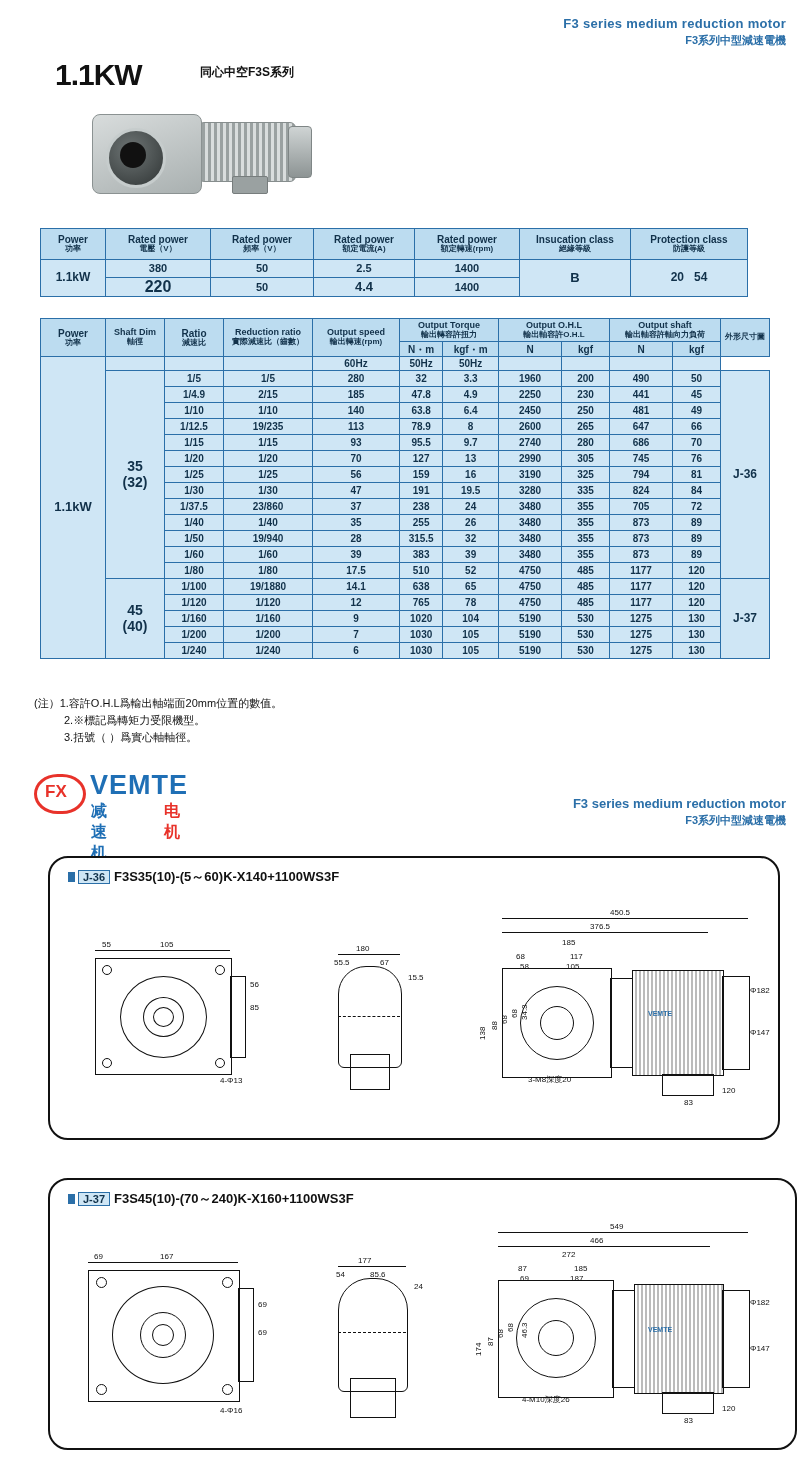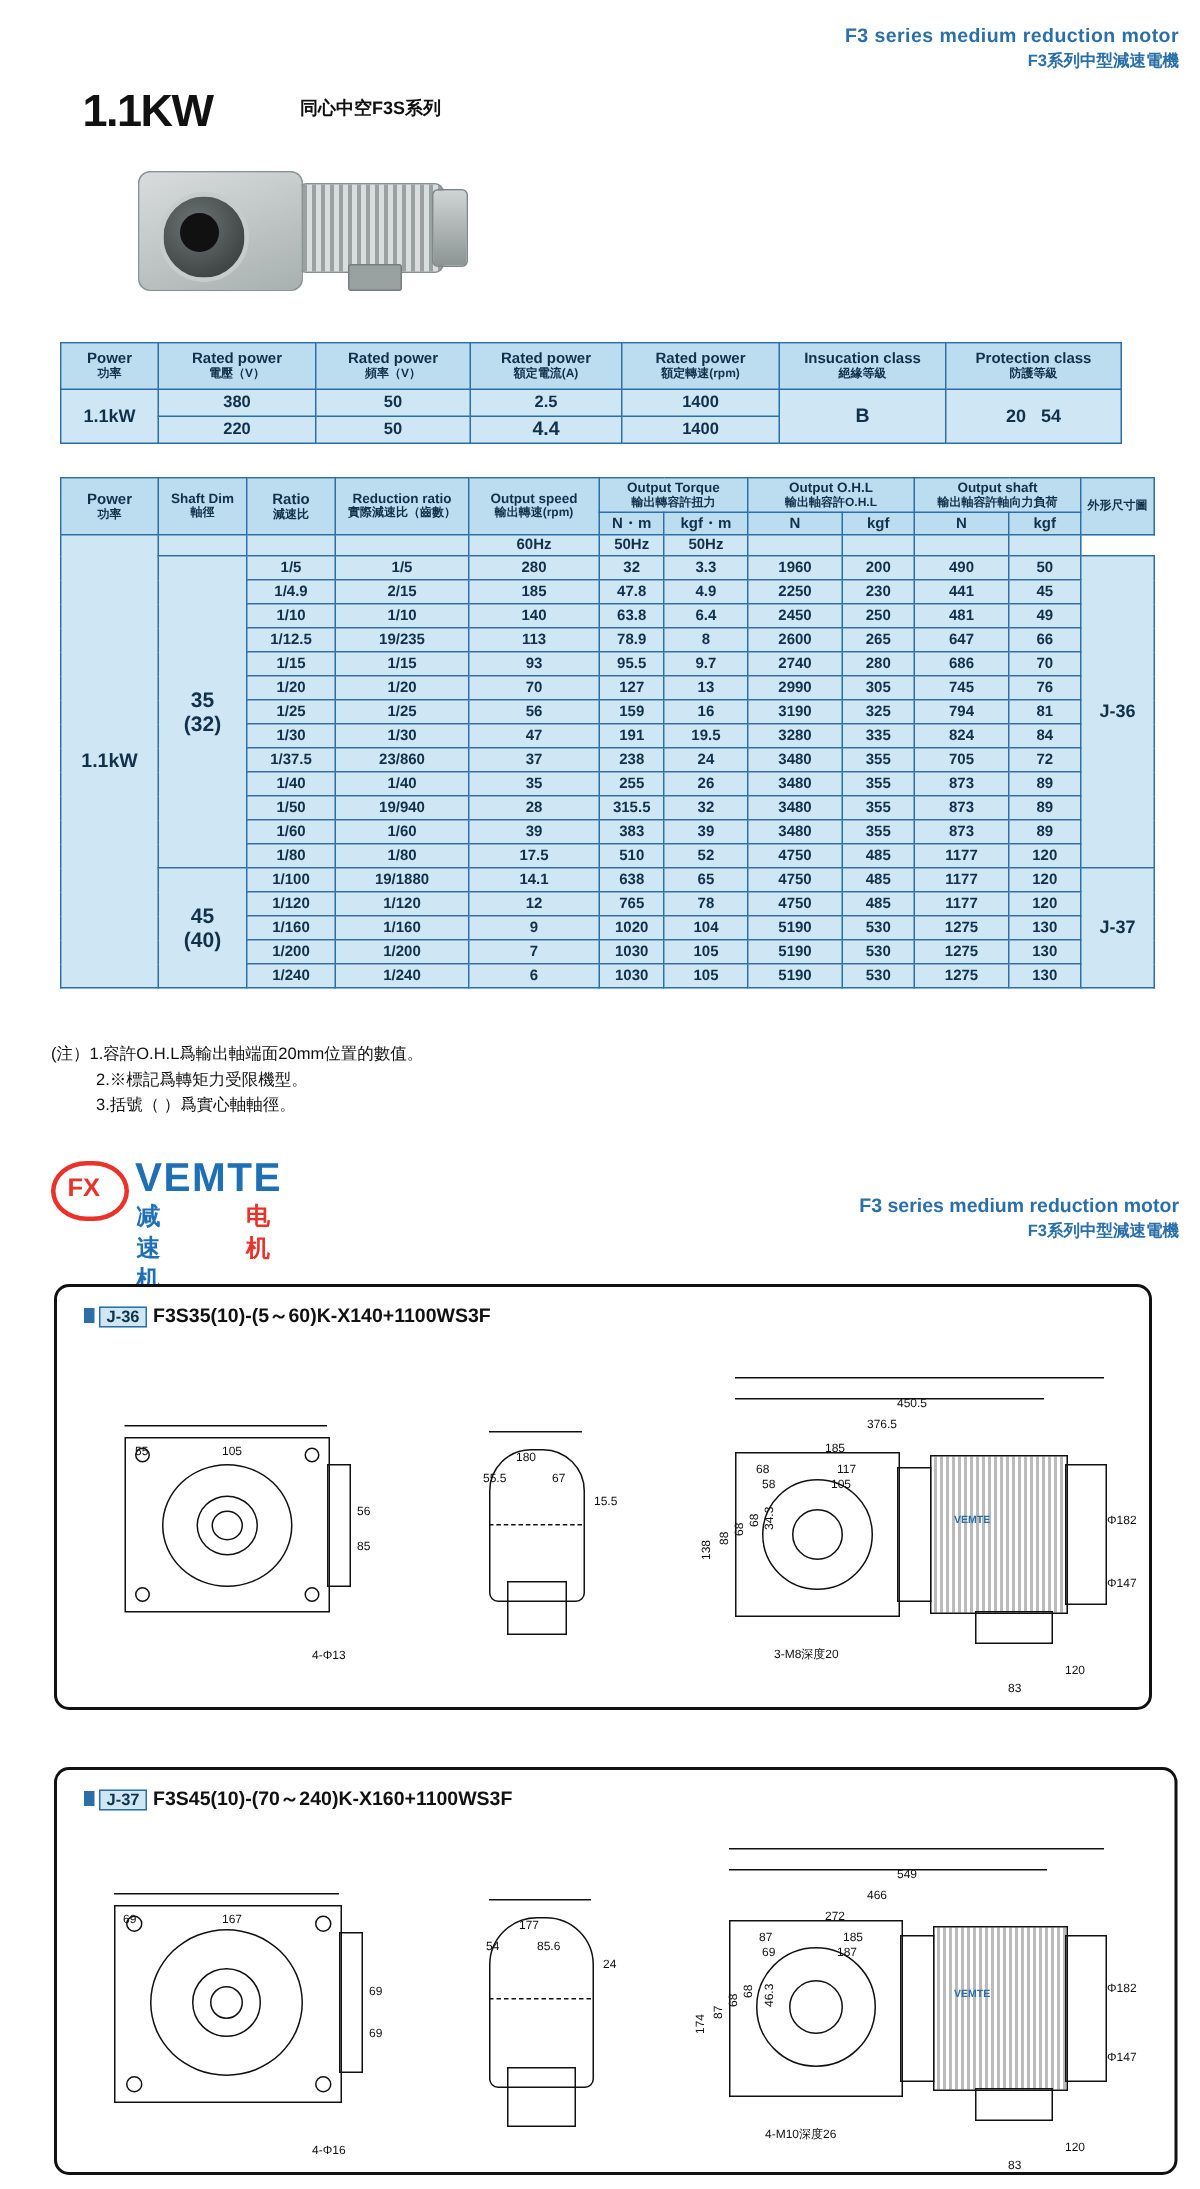--- a/index.html
+++ b/index.html
@@ -48,31 +48,31 @@
   .logo .badge{position:absolute;left:0;top:4px;width:46px;height:34px;border:3px solid #e8322a;border-radius:50%/55%;}
   .logo .badge span{position:absolute;left:8px;top:5px;font-size:17px;font-weight:bold;color:#e8322a;}
   .logo .vm{position:absolute;left:56px;top:0px;font-size:27px;font-weight:bold;color:#1f6fb5;letter-spacing:1px;}
   .logo .cn1{position:absolute;left:57px;top:31px;font-size:16px;font-weight:bold;color:#1f6fb5;}
   .logo .cn2{position:absolute;left:130px;top:31px;font-size:16px;font-weight:bold;color:#e8322a;}
   .hdr2{position:absolute;right:14px;top:796px;text-align:right;color:#2b6fa8;font-weight:bold;}
   .hdr2 .l1{font-size:13px;}
   .hdr2 .l2{font-size:11px;margin-top:2px;}
 
   
-  .panel{position:absolute;left:36px;width:728px;border:2px solid #111;border-radius:10px;background:#fff;}
+  .panel{position:absolute;left:48px;width:728px;border:2px solid #111;border-radius:20px;background:#fff;}
   #panel1{top:856px;height:280px;}
   #panel2{top:1178px;height:268px;padding-left:17px;}
   .ptitle{position:absolute;left:18px;top:10px;font-size:13px;font-weight:bold;color:#111;white-space:nowrap;}
   .jtag{display:inline-block;background:#cfe6f5;border:1px solid #2b6fa8;color:#11314a;font-size:11px;font-weight:bold;padding:0 4px;margin-right:4px;}
   .blk{display:inline-block;width:7px;height:10px;background:#2b6fa8;margin-right:3px;vertical-align:-1px;}
 
   
   .dw{position:absolute;border:1px solid #111;}
   .dwl{position:absolute;background:#111;}
-  .dim{position:absolute;font-size:8px;color:#111;white-space:nowrap;margin-top:23px;}
+  .dim{position:absolute;font-size:8px;color:#111;white-space:nowrap;}
   .dimv{position:absolute;font-size:8px;color:#111;white-space:nowrap;transform:rotate(-90deg);transform-origin:left top;}
   .circ{position:absolute;border:1px solid #111;border-radius:50%;}
   .dash{position:absolute;border-top:1px dashed #111;}
   .vemte{position:absolute;font-size:7px;color:#2b6fa8;font-weight:bold;}
 </style>
 </head>
 <body>
 
 <div class="hdr">
   <div class="l1">F3 series medium reduction motor</div>
@@ -128,21 +128,21 @@
     <td style="height:17px;font-size:11px">380</td>
     <td style="font-size:11px">50</td>
     <td style="font-size:11px">2.5</td>
     <td style="font-size:11px">1400</td>
     <td rowspan="2" style="font-size:13px">B</td>
     <td rowspan="2" style="font-size:12px">
       <span>20</span>&nbsp;&nbsp;&nbsp;<span>54</span>
     </td>
   </tr>
   <tr>
-    <td style="height:17px;font-size:11px">220</td>
+    <td style="height:17px;font-size:16px">220</td>
     <td style="font-size:11px">50</td>
     <td style="font-size:13px">4.4</td>
     <td style="font-size:11px">1400</td>
   </tr>
 </tbody>
   </table>
 
 <table class="t2">
   <tbody>
       <tr>

